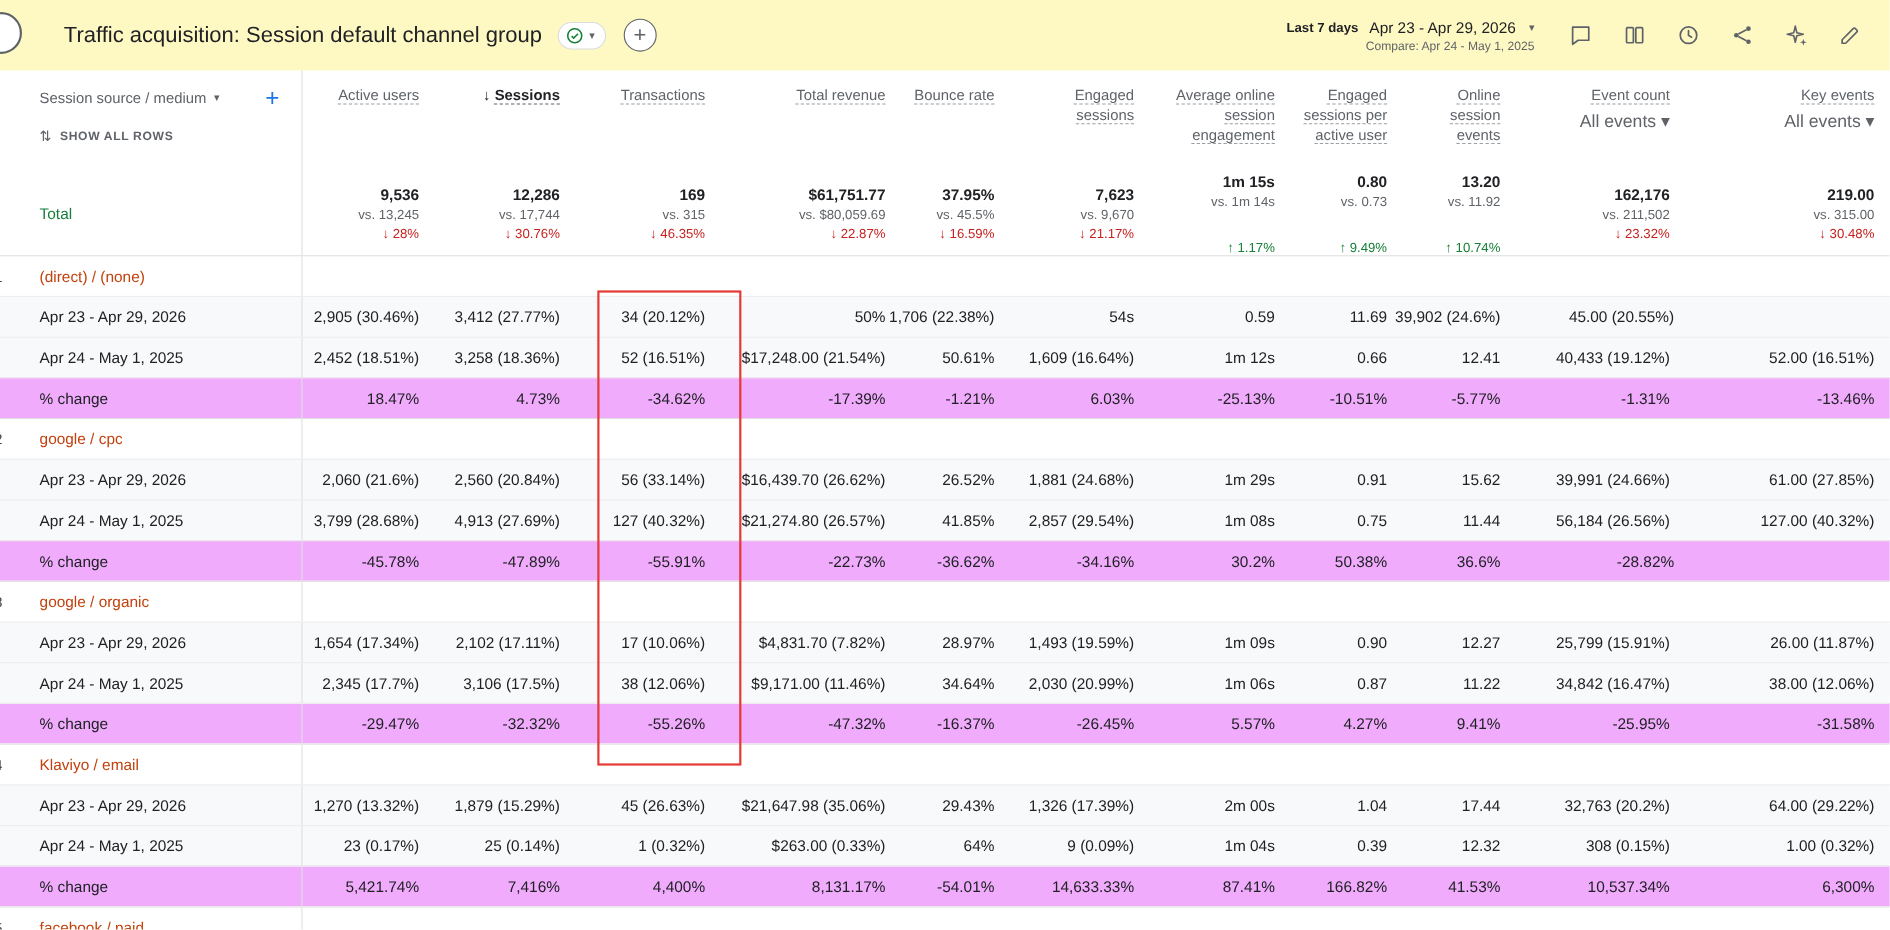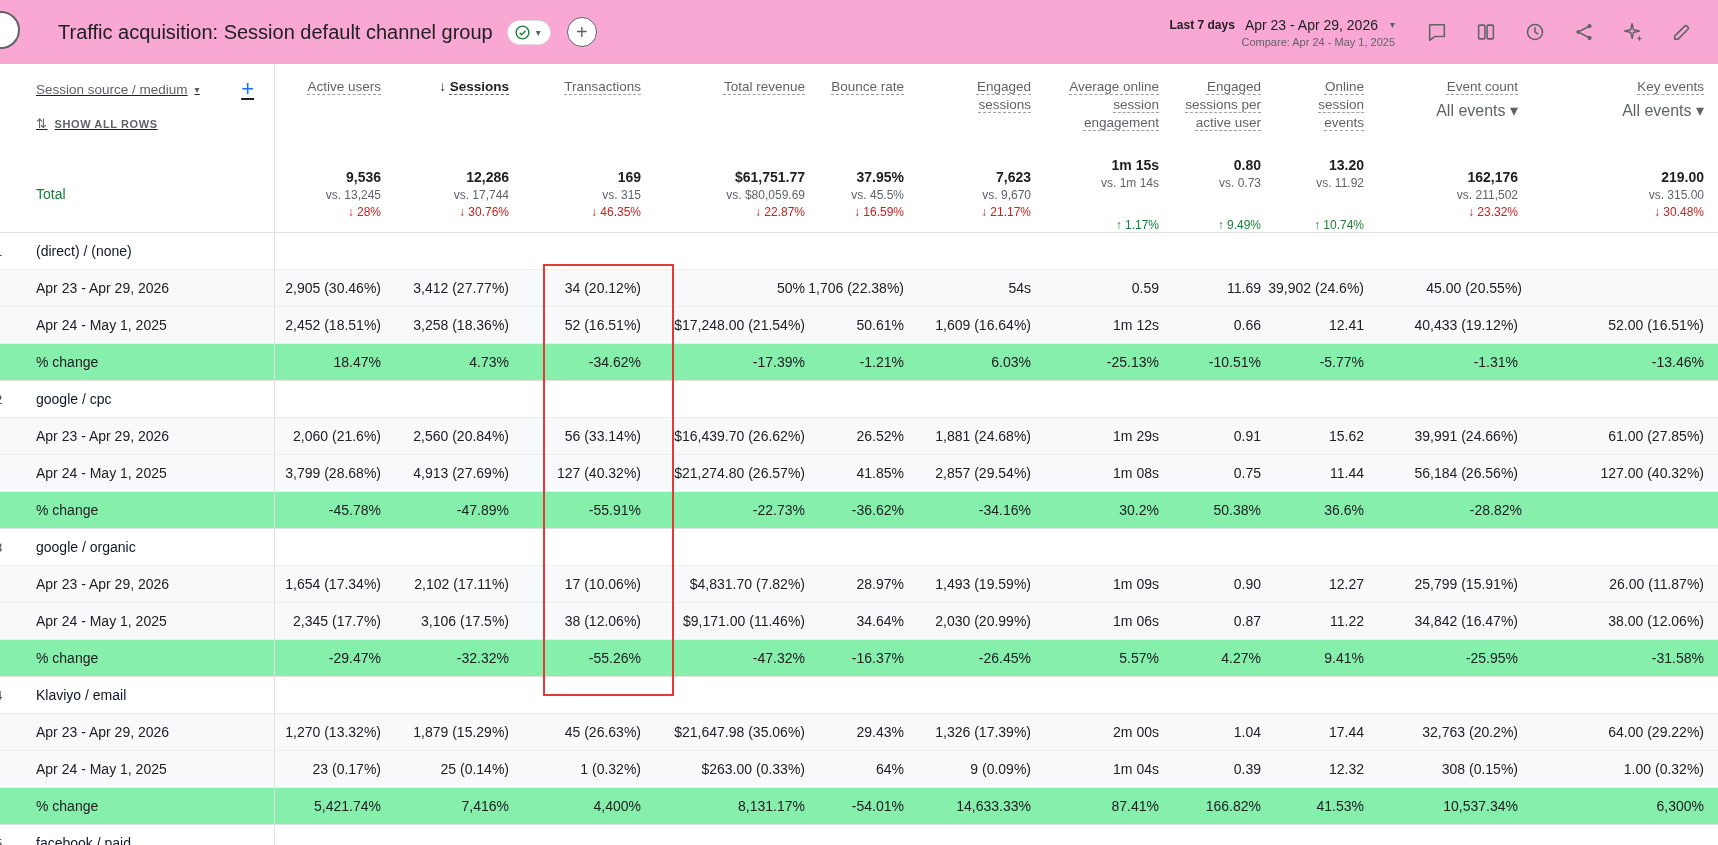--- a/index.html
+++ b/index.html
@@ -1,21 +1,21 @@
 <!DOCTYPE html>
 <html><head>
 <meta charset="utf-8">
 <style>
   * { box-sizing: border-box; margin: 0; padding: 0; }
   html,body { width:1718px; height:845px; overflow:hidden; background:#fff;
     font-family:"Liberation Sans", sans-serif; color:#202124; }
   .page { position:relative; width:1718px; height:845px; overflow:hidden; }
 
   
-  .topbar { height:64px; display:flex; align-items:center; padding:0 24px 0 58px; position:relative; background:#f9a8d4; }
+  .topbar { height:64px; display:flex; align-items:center; padding:0 24px 0 58px; position:relative; background:#fef9c3; }
   .back-circle { position:absolute; left:-18px; top:11px; width:38px; height:38px; border-radius:50%; border:2px solid #5f6368; background:#fff; }
   .page-title { font-size:20px; font-weight:400; color:#202124; white-space:nowrap; }
   .badge { margin-left:14px; display:inline-flex; align-items:center; gap:5px; border:1px solid #dadce0; border-radius:14px; padding:3px 9px 3px 6px; background:#fff; cursor:pointer; }
   .badge .caret { font-size:10px; color:#5f6368; }
   .plus-btn { margin-left:16px; width:30px; height:30px; border-radius:50%; border:1.5px solid #5f6368; background:#fff; color:#5f6368; font-size:20px; line-height:1; display:flex; align-items:center; justify-content:center; cursor:pointer; }
   .tb-spacer { flex:1; }
   .date-block { text-align:right; margin-right:30px; cursor:pointer; }
   .date-line { display:flex; align-items:center; justify-content:flex-end; gap:10px; }
   .date-label { font-size:12px; font-weight:700; color:#202124; }
   .date-range { font-size:14px; color:#202124; }
@@ -24,21 +24,21 @@
   .toolbar-icons { display:flex; align-items:center; gap:25px; }
   .icon-btn { width:24px; height:24px; background:none; border:none; padding:0; cursor:pointer; display:flex; align-items:center; justify-content:center; }
 
   
   .tbl { position:relative; width:1718px; }
   .row { display:grid; grid-template-columns:275px 124px 128px 132px 164px 99px 127px 128px 102px 103px 154px minmax(0,1fr); }
   .cell { position:relative; }
   .c1 { border-right:1px solid #e0e0e0; }
 
   .header-row { height:92px; }
-  .header-c1 { padding:14px 12px 0 36px;text-decoration:underline; }
+  .header-c1 { padding:14px 12px 0 36px; }
   .dim-head { display:flex; align-items:center; }
   .dim-dropdown { display:flex; align-items:center; gap:7px; font-size:13.5px; color:#5f6368; cursor:pointer; }
   .dim-dropdown .caret { font-size:10px; }
   .plus-small { margin-left:auto; margin-right:8px; background:none; border:none; color:#1a73e8; font-size:22px; line-height:1; cursor:pointer; font-weight:400; }
   .show-all { margin-top:16px; display:flex; align-items:center; gap:7px; font-size:11px; font-weight:600; letter-spacing:.6px; color:#5f6368; cursor:pointer; }
   .updown { font-size:13px; font-weight:400; }
 
   .hcell { text-align:right; padding:14px 18px 0 0; font-size:13.5px; line-height:18px; color:#5f6368; cursor:pointer; }
   .hlabel { text-decoration-line:underline; text-decoration-style:dashed; text-decoration-color:#9aa0a6; text-decoration-thickness:1px; text-underline-offset:3px; }
   .hcell.sorted { color:#202124; font-weight:600; }
@@ -52,24 +52,24 @@
   .row .cell:last-child { padding-right:14px; }
   .tvalue { font-size:14px; font-weight:700; color:#202124; }
   .tvs { font-size:12px; color:#5f6368; margin-top:3px; }
   .tchange { font-size:12px; margin-top:3px; font-weight:400; }
   .down { color:#c5221f; }
   .up { color:#188038;margin-top:28px; }
 
   .dim-row { height:37px; border-top:1px solid #e0e0e0; background:#fff; }
   .data-row { height:37px; border-top:1px solid #ededed; }
   .date-bg { background:#f8f9fa; }
-  .change-bg { background:#86efac; }
+  .change-bg { background:#f0abfc; }
   .dim-label-cell { display:flex; align-items:center; padding-left:36px; }
   .row-num { position:absolute; left:-5px; font-size:13px; color:#3c4043; }
-  .dim-name { font-size:14px; color:#0f172a; }
+  .dim-name { font-size:14px; color:#c2410c; }
   .row-label { display:flex; align-items:center; padding-left:36px; font-size:14px; color:#202124; }
   .mcell { display:flex; align-items:center; justify-content:flex-end; padding-right:18px; font-size:14px; color:#202124; white-space:nowrap; }
 
   .highlight-box { position:absolute; left:543px; top:264px; width:131px; height:432px; border:2px solid #e53935; pointer-events:none; z-index:5; }
 
   svg { display:block; }
 </style>
 </head>
 <body>
 

